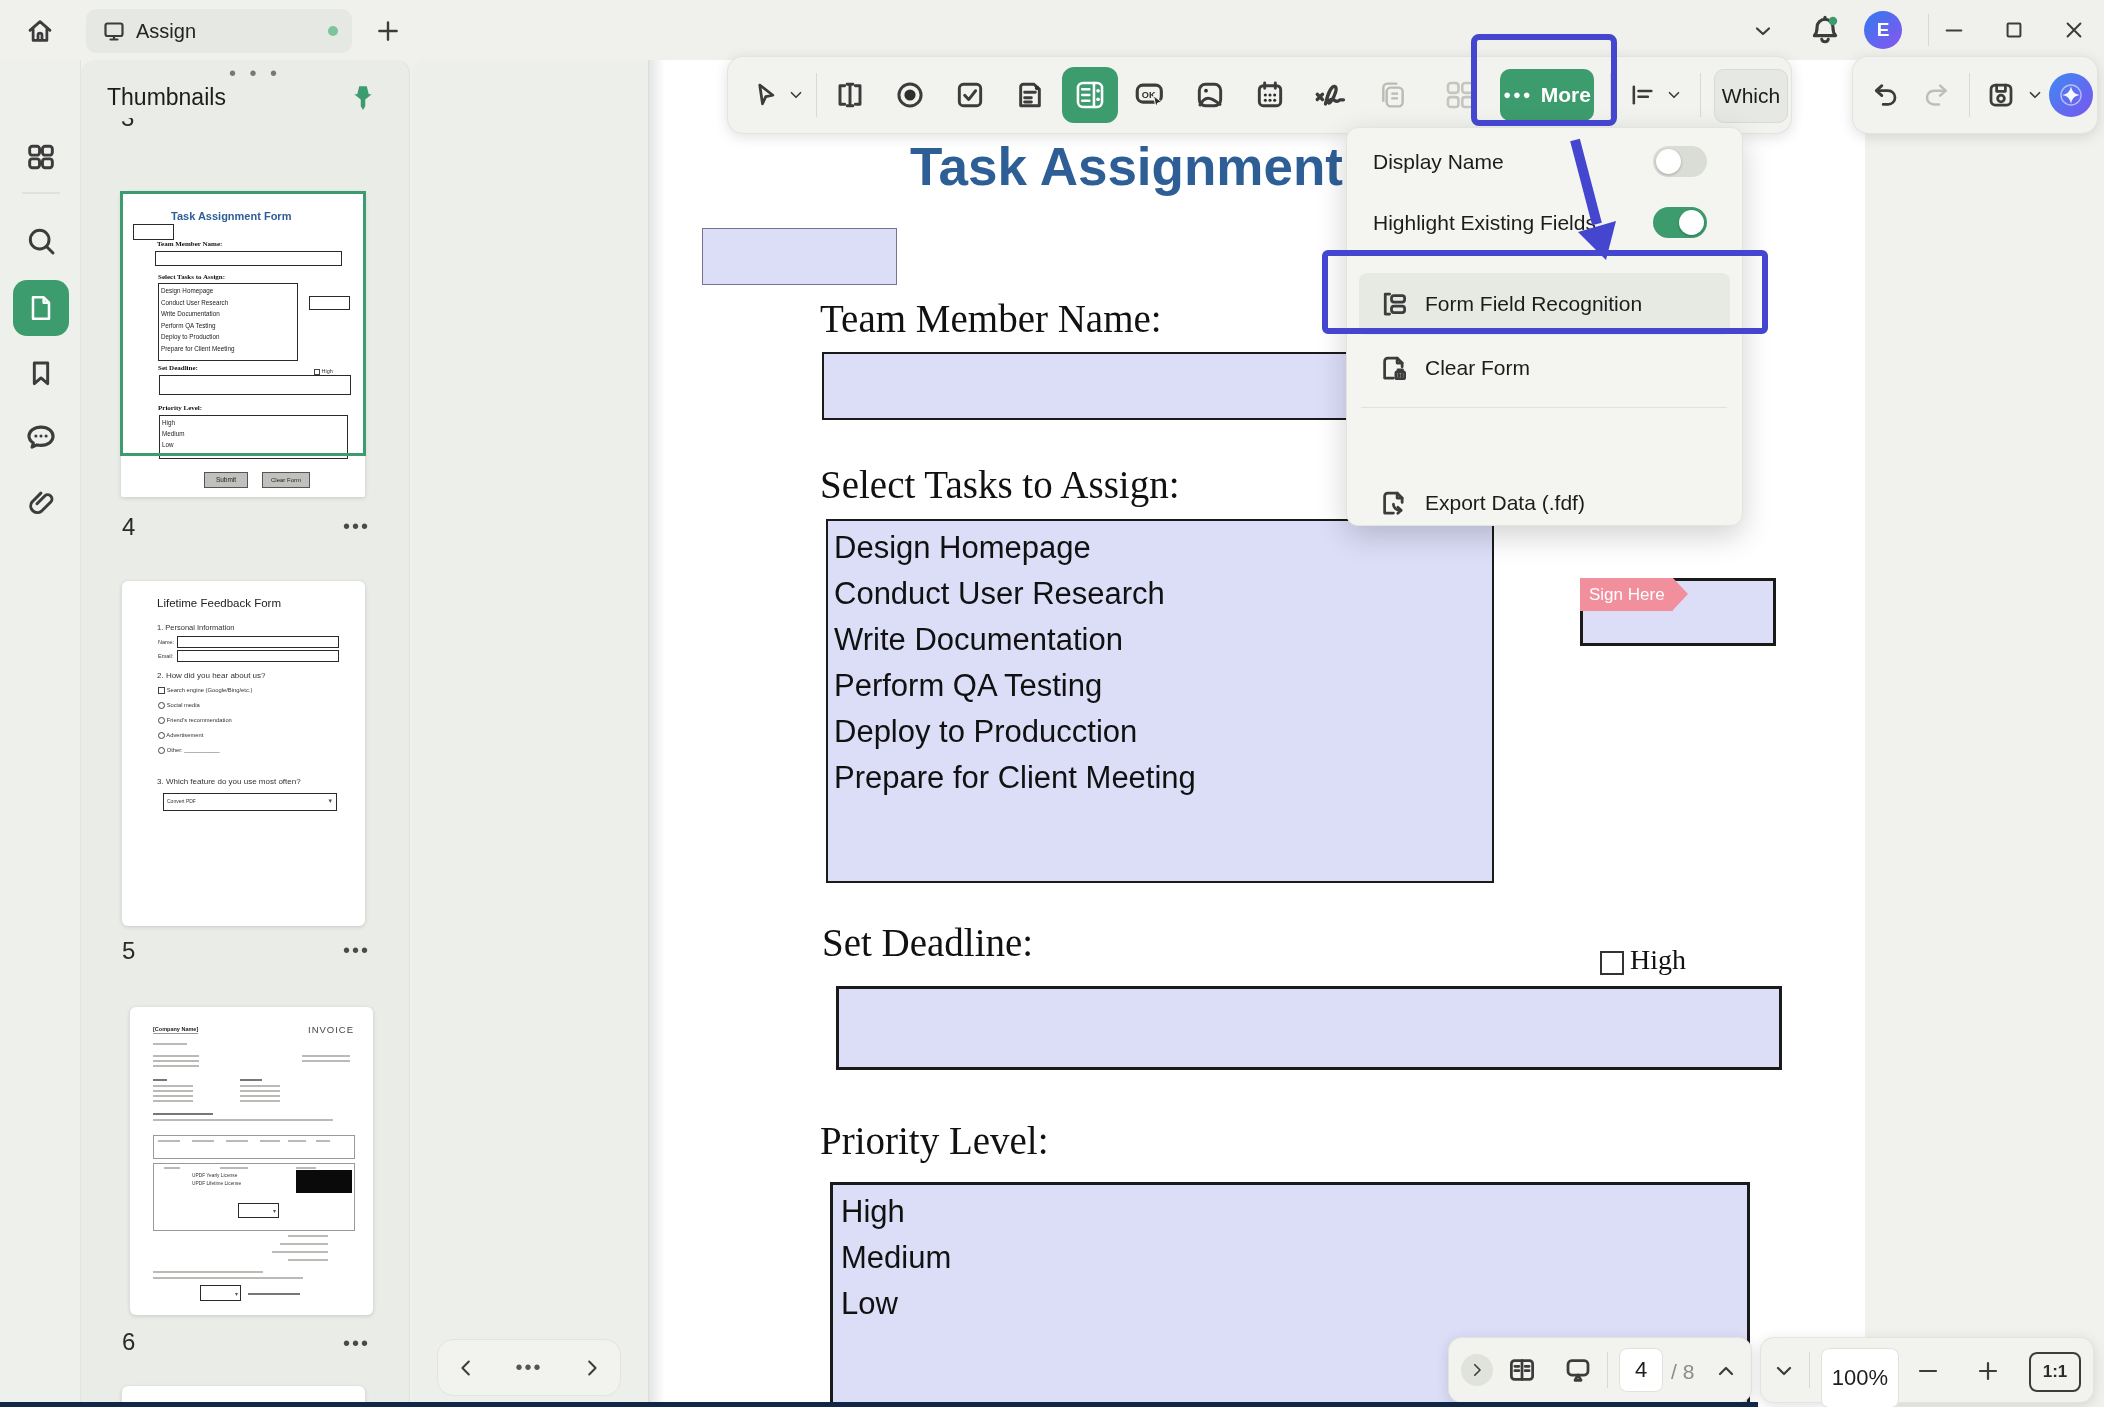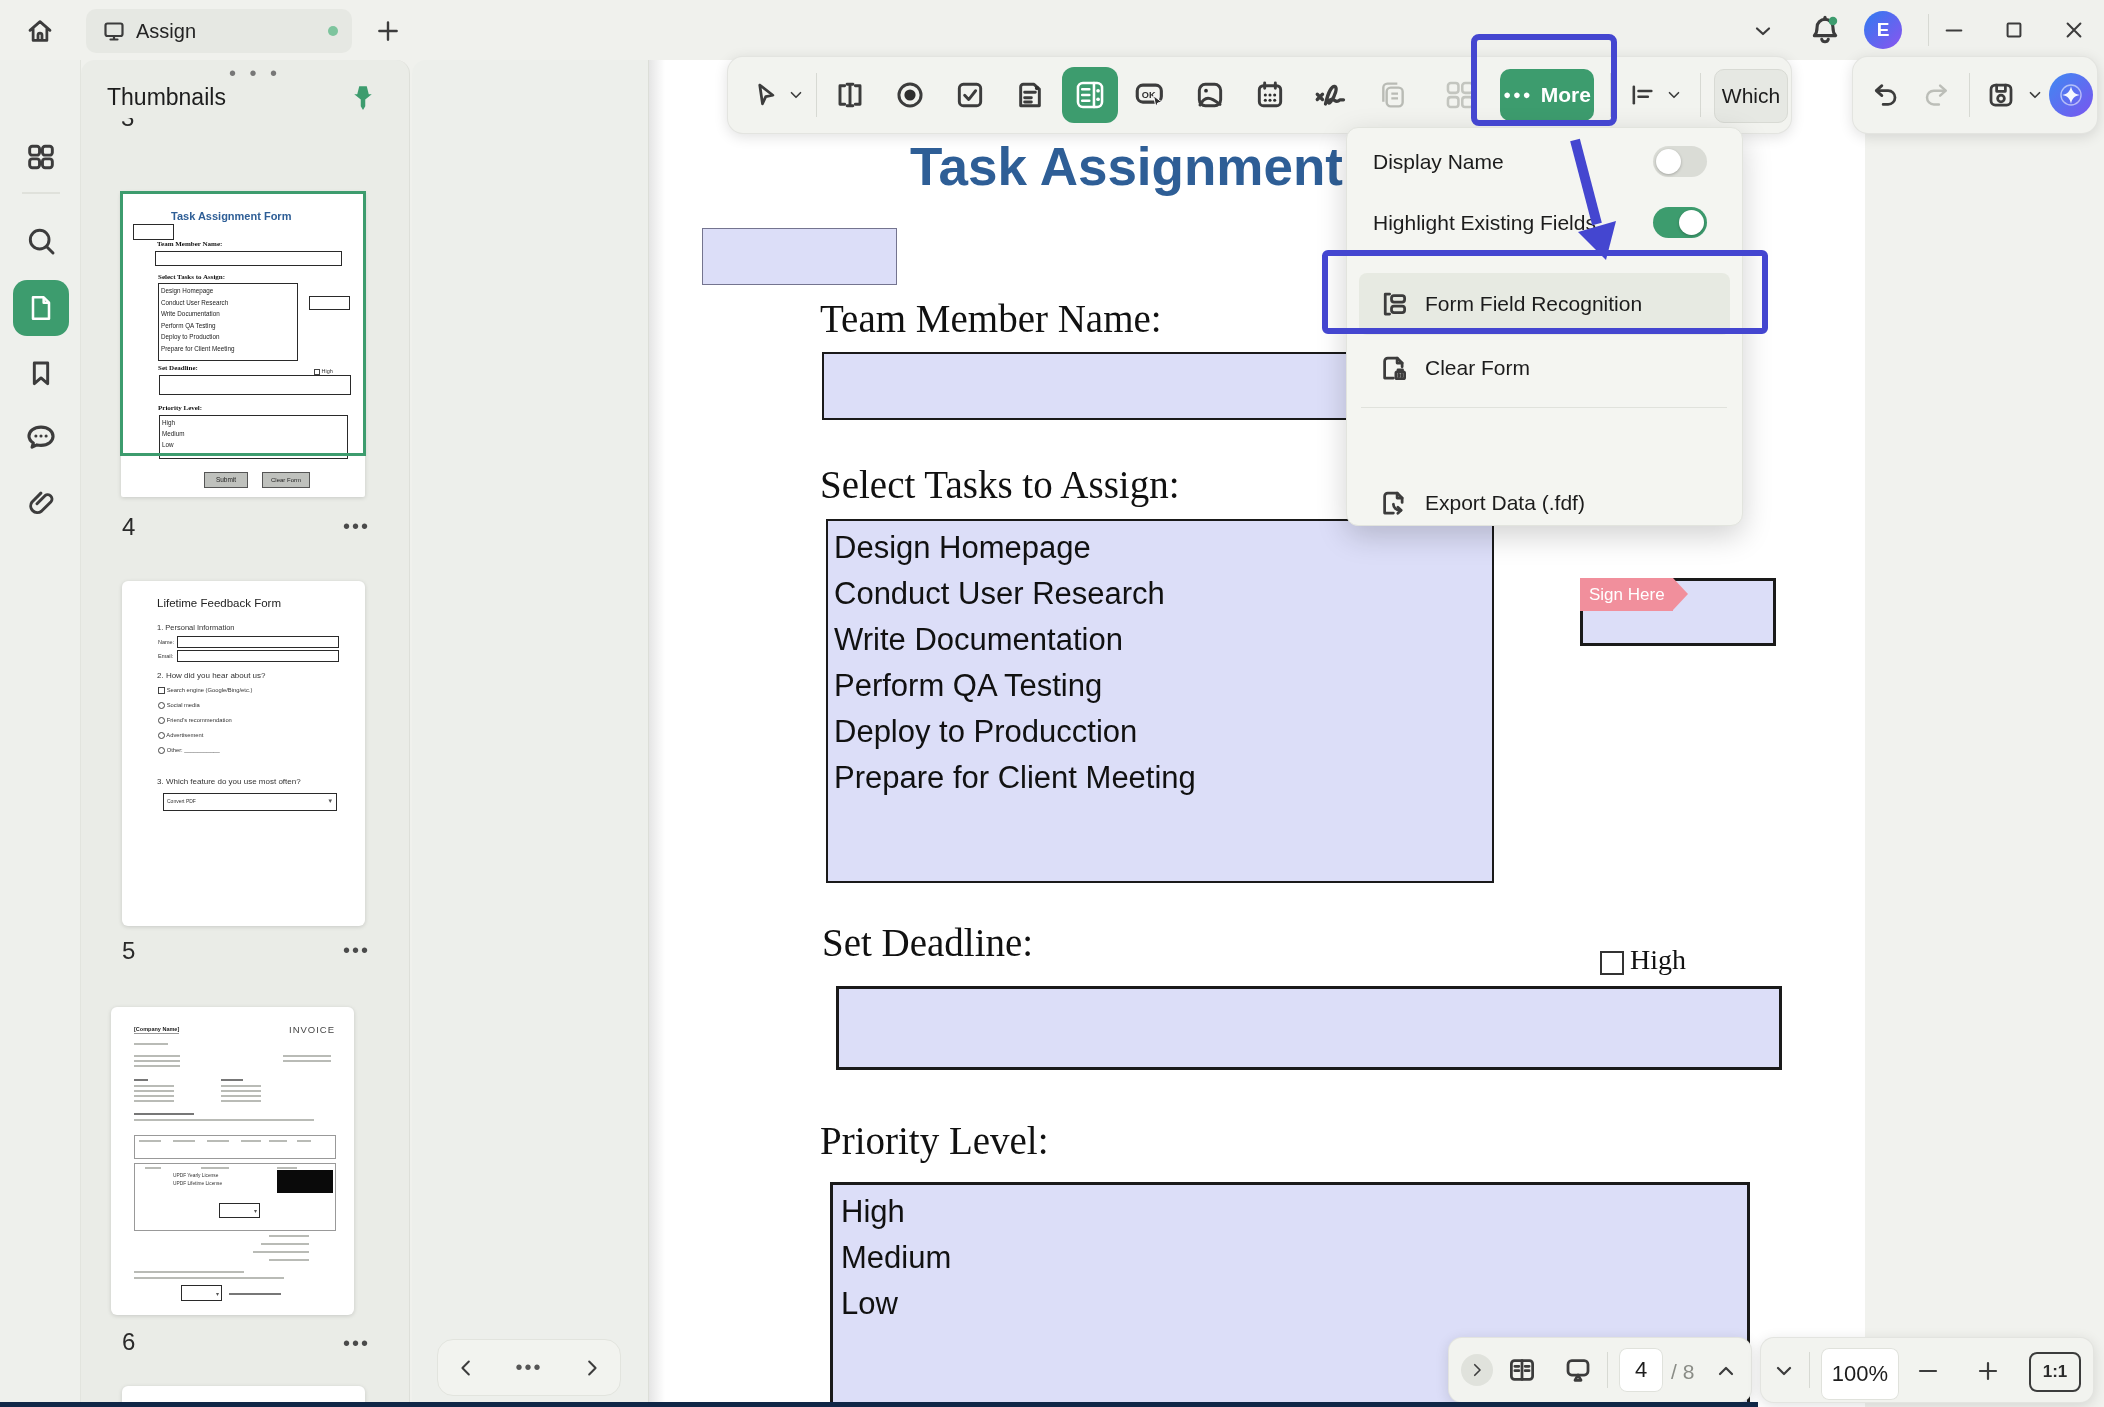--- a/index.html
+++ b/index.html
@@ -203,21 +203,21 @@
     <div class="ab" style="left:36px;top:166px;font-size:5.8px;color:#333"><span style="display:inline-block;width:5px;height:5px;border:1px solid #444;border-radius:50%;vertical-align:middle"></span> <span>Other: ___________</span></div>
     <div class="ab" style="left:35px;top:196px;font-size:8px;color:#333">3. Which feature do you use most often?</div>
     <div class="mini-box" style="left:41px;top:212px;width:172px;height:16px;border-width:1.5px">
       <span style="position:absolute;left:3px;top:4px;font-size:5px;color:#333">Convert PDF</span>
       <span style="position:absolute;right:4px;top:3px;font-size:7px;color:#555">▾</span>
     </div>
   </div>
   <div class="pgnum" style="left:41px;top:877px">5</div>
   <div class="dots3" style="left:262px;top:879px">•••</div>
 
-  <div class="thumb-card" style="left:30px;top:947px;width:243px;height:308px">
+  <div class="thumb-card" style="left:49px;top:947px;width:243px;height:308px">
     <div class="ab" style="left:23px;top:19px;font-size:5.5px;font-weight:bold;color:#222;border-bottom:1px solid #999;padding-bottom:1px">[Company Name]</div>
     <div class="ab" style="left:178px;top:17px;font-size:9.5px;letter-spacing:1px;color:#444">INVOICE</div>
     <div class="mini-line" style="left:23px;top:36px;width:34px"></div>
     <div class="mini-line" style="left:23px;top:48px;width:46px"></div>
     <div class="mini-line" style="left:23px;top:53px;width:46px"></div>
     <div class="mini-line" style="left:23px;top:58px;width:46px"></div>
     <div class="mini-line" style="left:172px;top:48px;width:48px"></div>
     <div class="mini-line" style="left:172px;top:53px;width:48px"></div>
     <div class="mini-line" style="left:23px;top:72px;width:14px;background:#777"></div>
     <div class="mini-line" style="left:110px;top:72px;width:22px;background:#777"></div>
@@ -599,21 +599,21 @@
       </svg>
   </div>
 </div>
 <div class="ab float" style="left:1760px;top:1337px;width:332px;height:64px;border-radius:14px;z-index:20">
   <div class="ab ico" style="left:8px;top:18px;width:30px;height:30px">
     <svg width="24" height="24" viewBox="0 0 24 24">
         <path class="chev" d="M6 9 l6 6 6-6"></path>
       </svg>
   </div>
   <div class="ab sep" style="left:48px;top:14px;height:36px"></div>
-  <div class="ab whitebox ico" style="left:60px;top:10px;width:78px;height:52px;font-size:22px;color:#1d1d1d">
+  <div class="ab whitebox ico" style="left:60px;top:10px;width:78px;height:60px;font-size:22px;color:#1d1d1d">
     <span>100%</span>
   </div>
   <div class="ab ico" style="left:152px;top:18px;width:30px;height:30px">
     <svg width="24" height="24" viewBox="0 0 24 24">
         <path class="chev" d="M4 12 h16"></path>
       </svg>
   </div>
   <div class="ab ico" style="left:212px;top:18px;width:30px;height:30px">
     <svg width="24" height="24" viewBox="0 0 24 24">
         <path class="chev" d="M12 4 v16 M4 12 h16"></path>

